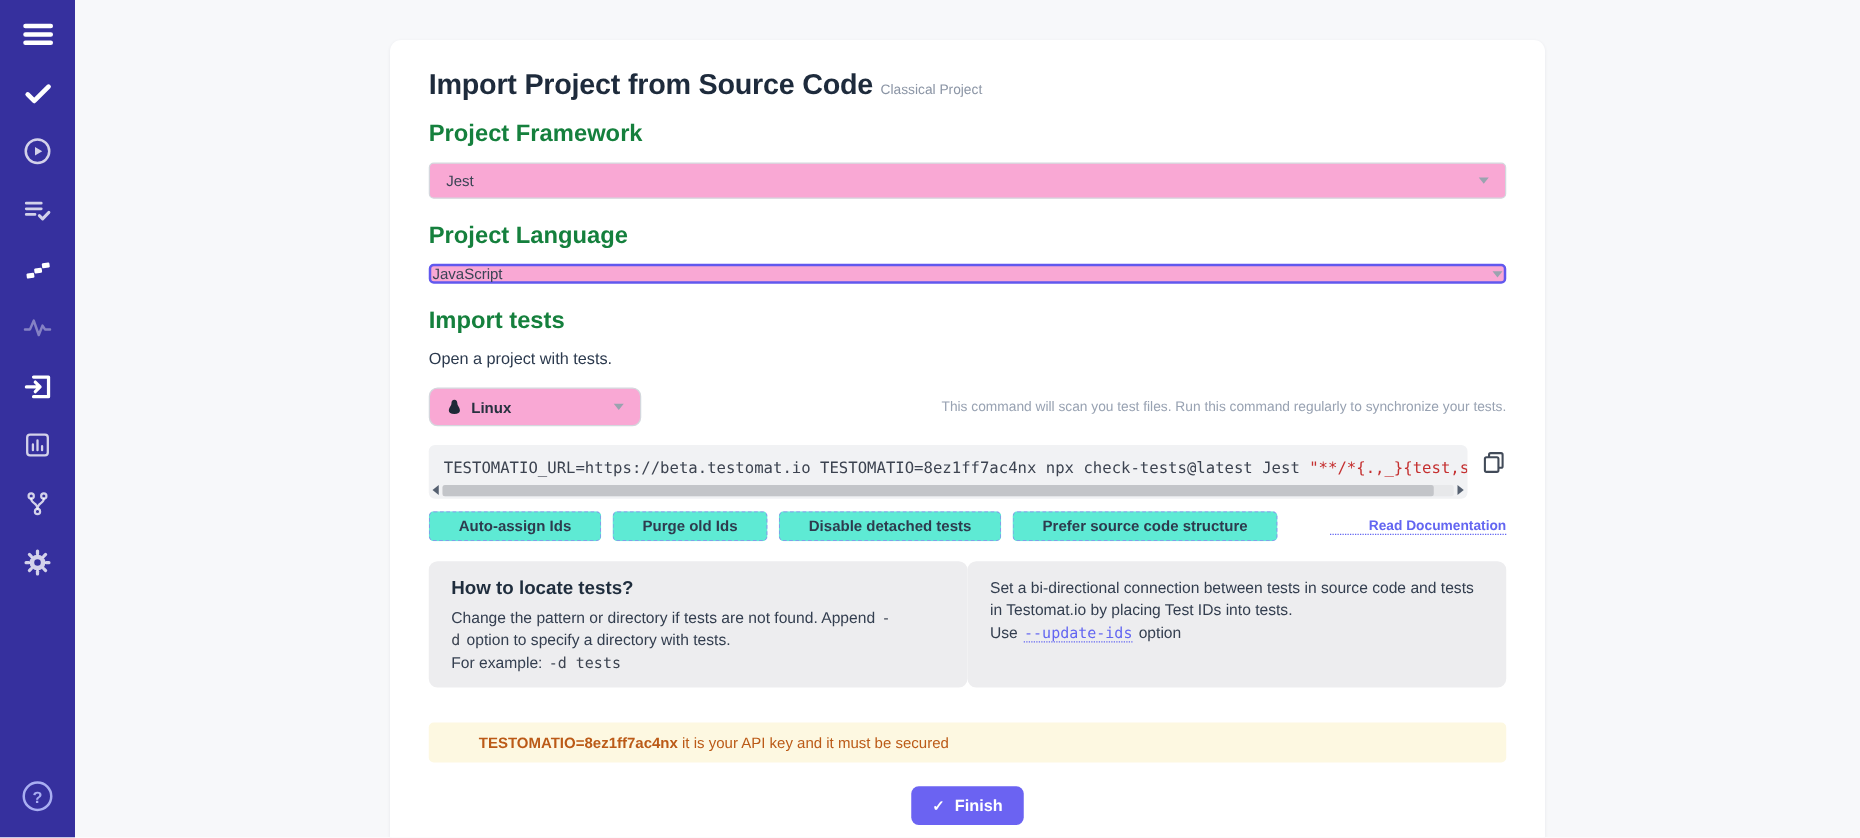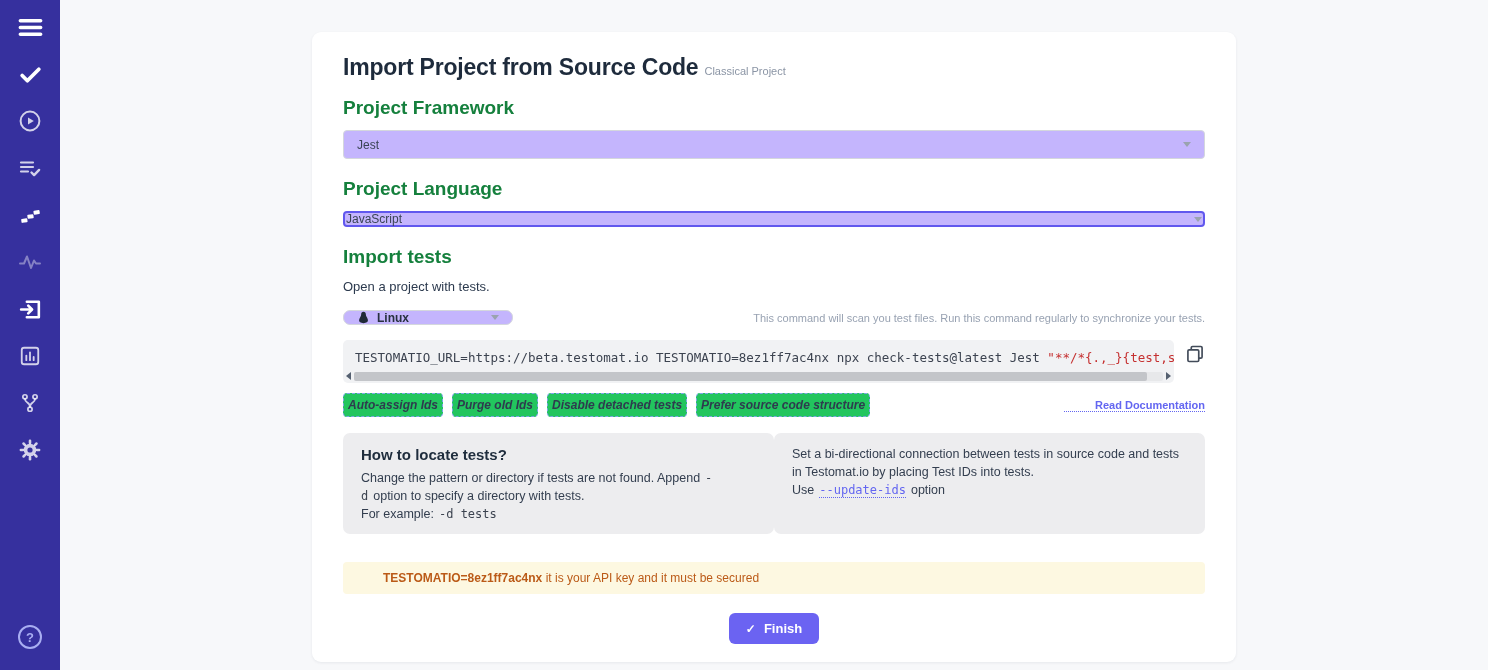--- a/index.html
+++ b/index.html
@@ -42,34 +42,34 @@
   }
 
   h1 { font-size: 23px; font-weight: 700; color: #1e2b3c; letter-spacing: -.2px; }
   .badge { font-size: 11px; font-weight: 400; color: #8b95a5; margin-left: 6px; letter-spacing: 0; }
 
   h2.section { font-size: 19px; font-weight: 700; color: #15803d; margin-top: 19px; margin-bottom: 11px; }
   h2.section.first { margin-top: 16px; }
 
   .select {
     height: 29px; width: 100%;
-    border: 1px solid #d4d7dd; border-radius: 4px; background: #c4b5fd;
+    border: 1px solid #d4d7dd; border-radius: 4px; background: #f9a8d4;
     display: flex; align-items: center; padding: 0 13px;
     font-size: 12px; color: #3a4454; cursor: pointer;
   }
   .select.focused { border: 2px solid var(--focus_border, #6158ee); height: 16px; padding: 0 1px; text-align: right; }
   .caret {
     margin-left: auto; width: 0; height: 0;
     border-left: 4px solid transparent; border-right: 4px solid transparent;
     border-top: 5px solid #9aa3af;
   }
   .desc { font-size: 13px; color: #2c3a4e; margin-bottom: 16px; }
 
   .os-row { display: flex; align-items: center; justify-content: space-between; margin-bottom: 15px; }
-  .select.os { width: 170px; height: 15px; border-radius: 7px; gap: 7px; font-weight: 700; color: #27313f; }
+  .select.os { width: 170px; height: 31px; border-radius: 7px; gap: 7px; font-weight: 700; color: #27313f; }
   .hint { font-size: 11px; color: #98a2b2; }
 
   
   .code-row { display: flex; align-items: flex-start; gap: 11px; }
   .codebox { flex: 1; background: #f1f2f4; border-radius: 5px; overflow: hidden; }
   .codeline {
     font-family: "DejaVu Sans Mono", monospace; font-size: 12.5px; color: #3c4350;
     white-space: nowrap; overflow: hidden; padding: 10px 12px 4px;
   }
   .codeline .red { color: var(--code_red, #c53030); }
@@ -80,22 +80,22 @@
   .track { flex: 1; height: 9px; background: #e7e8ea; border-radius: 2px; }
   .thumb { width: 98%; height: 9px; background: #c3c5c9; border-radius: 2px; }
   .copy { background: none; border: none; cursor: pointer; padding: 4px 0 0; }
 
   
   .chips-row { display: flex; align-items: center; justify-content: space-between; margin-top: 10px; }
   .chips { display: flex; gap: 9px; }
   .chip {
     font-family: "Liberation Sans", sans-serif;
     font-size: 12px; font-weight: 700; color: #2e3b4e;
-    background: #22c55e; border: 1px dashed var(--chip_border, #7fa3e8);
-    border-radius: 4px; padding: 4px 4px; cursor: pointer; font-style: italic;
+    background: #5eead4; border: 1px dashed var(--chip_border, #7fa3e8);
+    border-radius: 4px; padding: 4px 23px; cursor: pointer;
   }
   .doclink {
     font-size: 11px; font-weight: 600; color: var(--link, #6366f1);
     text-decoration: none; border-bottom: 1px dotted var(--link, #6366f1); cursor: pointer; padding-left: 31px;
   }
 
   
   .boxes { display: grid; grid-template-columns: 1fr 1fr; gap: 0; margin-top: 16px; }
   .box { background: var(--box_bg, #ededef); border-radius: 7px; padding: 13px 18px 11px; }
   .box h3 { font-size: 15px; font-weight: 700; color: #1f2d3d; margin-bottom: 7px; }

